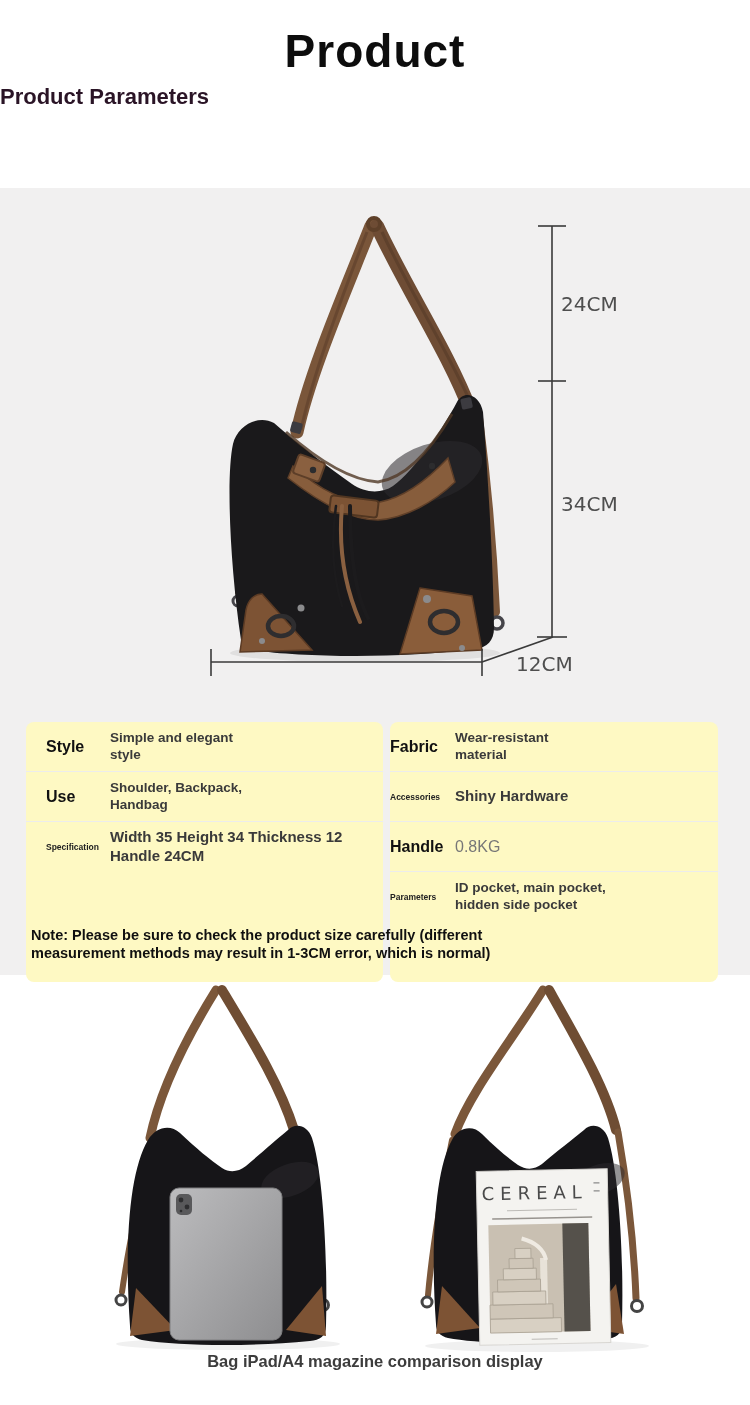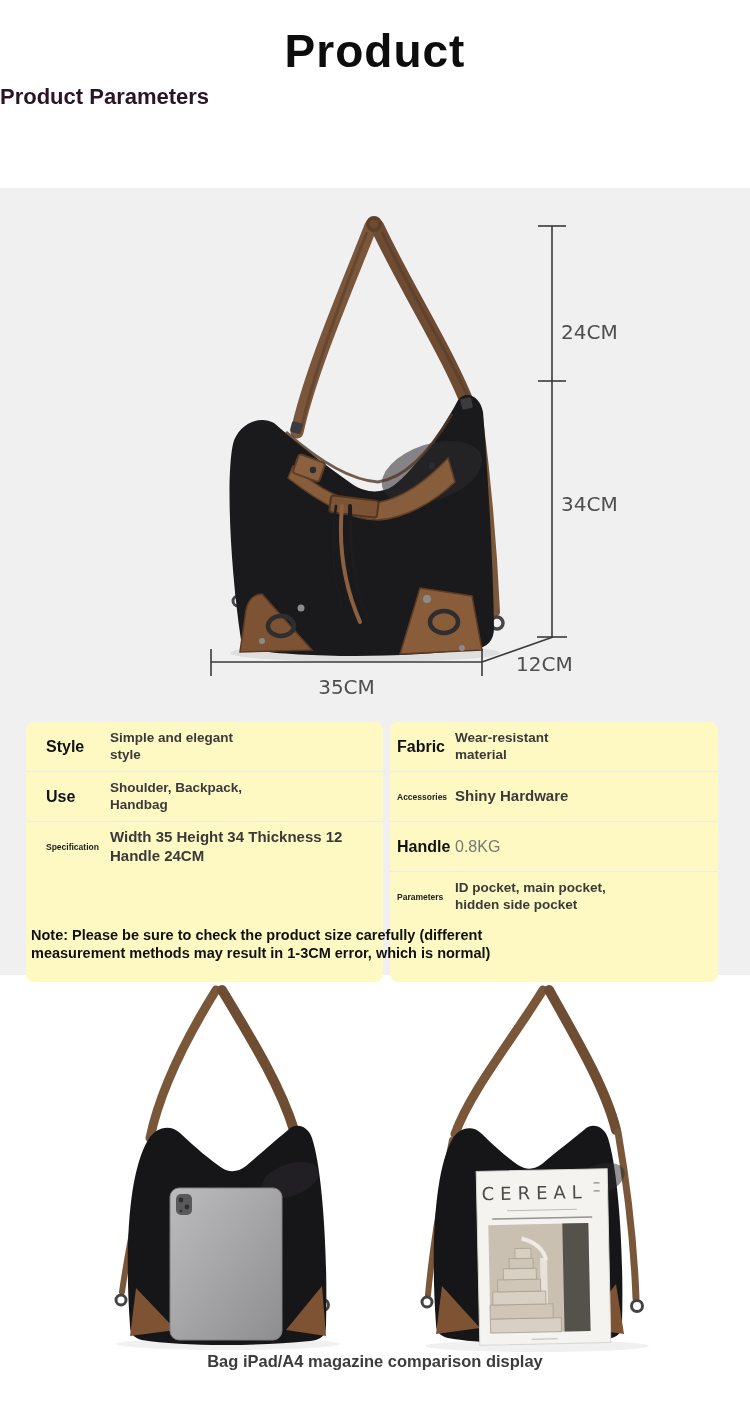--- a/index.html
+++ b/index.html
@@ -19,21 +19,21 @@
   
   .dim-label{position:absolute;font-size:20px;color:#4e4e4e;font-family:"DejaVu Sans",sans-serif;}
 
   
   .spec-card{position:absolute;top:722px;height:260px;background:#fef9c3;border-radius:8px;}
   #card-left{left:26px;width:357px;}
   #card-right{left:390px;width:328px;}
   .spec-row{display:flex;align-items:center;height:50px;border-bottom:1px solid #ececec;box-sizing:border-box;}
   .spec-row:last-child{border-bottom:none;}
   #card-left .lbl{width:84px;padding-left:20px;box-sizing:border-box;flex:none;}
-  #card-right .lbl{width:65px;padding-left:7px;box-sizing:border-box;flex:none;}
+  #card-right .lbl{width:65px;box-sizing:border-box;flex:none;}
   .lbl-big{font-size:16px;font-weight:bold;color:#111;}
   .lbl-small{font-size:8.5px;font-weight:bold;color:#222;}
   .val{font-size:13.5px;font-weight:bold;color:#3a3a3a;line-height:1.25;white-space:pre-line;}
   .val-light{font-size:16px;font-weight:normal;color:#777;}
 
   #note{top:926px;left:31px;width:490px;font-size:14.5px;font-weight:bold;color:#101010;
         line-height:1.25;white-space:pre-line;}
 
   
   #caption{top:1352px;left:0;width:750px;text-align:center;font-size:16.5px;font-weight:bold;color:#3c3c3c;}
@@ -109,23 +109,22 @@
         <line x1="538" y1="226" x2="566" y2="226"></line>
         <line x1="538" y1="381" x2="566" y2="381"></line>
         <line x1="537" y1="637" x2="567" y2="637"></line>
         <line x1="211" y1="662" x2="482" y2="662"></line>
         <line x1="211" y1="649" x2="211" y2="676"></line>
         <line x1="482" y1="649" x2="482" y2="676"></line>
         <line x1="482" y1="662" x2="553" y2="637"></line>
       </g>
     </svg>
 
-    <div class="dim-label" style="top:104px;left:561px;margin-top:28px;">24CM</div>
+    <div class="dim-label" style="top:104px;left:561px;">24CM</div>
     <div class="dim-label" style="top:304px;left:561px;">34CM</div>
-    <div class="dim-label" style="top:487px;left:211px;width:271px;text-align:center;">35CM</div>
     <div class="dim-label" style="top:464px;left:516px;">12CM</div>
   </div>
 
   <div class="spec-card" id="card-left">
     <div class="spec-row">
       <div class="lbl lbl-big">Style</div>
       <div class="val">Simple and elegant
 style</div>
     </div>
     <div class="spec-row">

